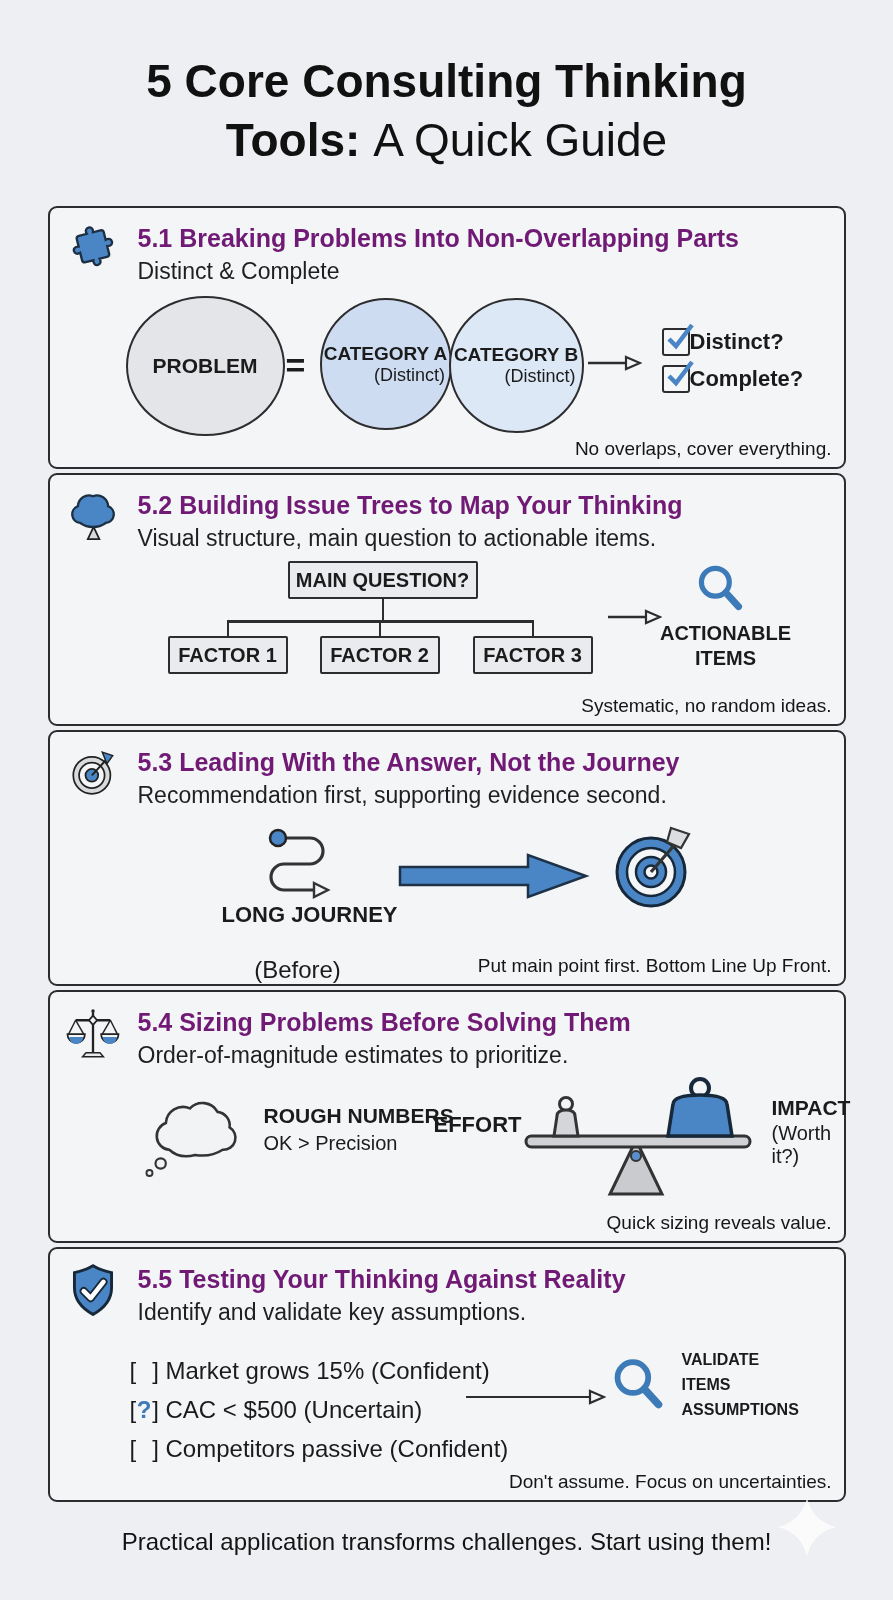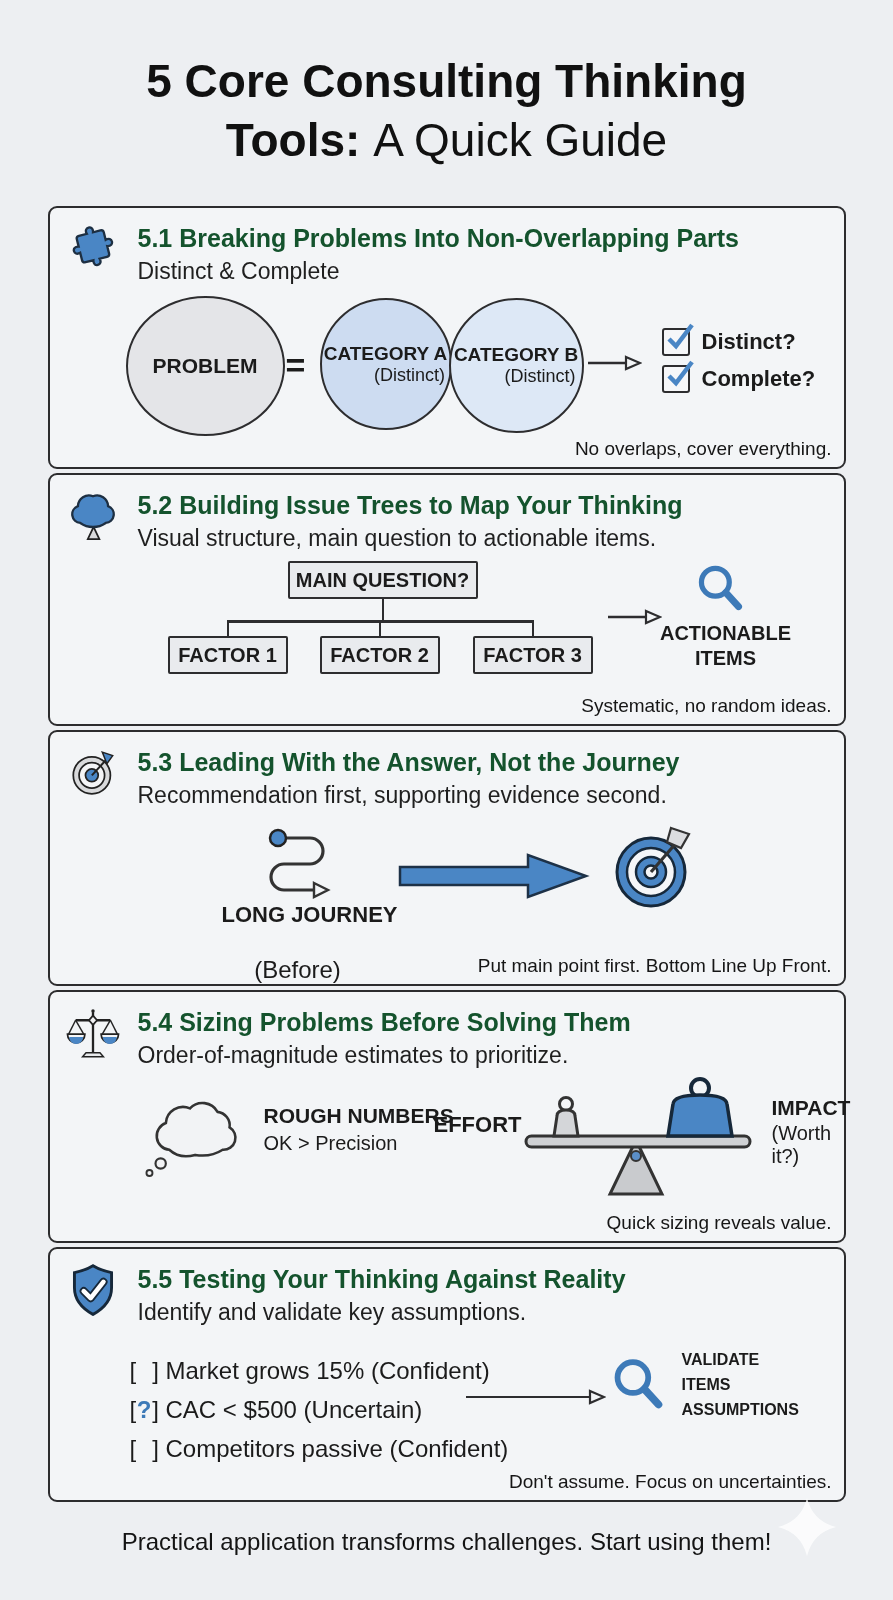--- a/index.html
+++ b/index.html
@@ -16,36 +16,36 @@
   .panel{width:798px;margin:36px auto 0;}
   .section{
     position:relative;background:#f3f5f7;
     border:2px solid #2c2c2e;border-radius:9px;
     margin-bottom:4px;box-sizing:border-box;
   }
   .s1{height:263px}.s2{height:253px}.s3{height:256px}.s4{height:253px}.s5{height:255px}
 
   .sec-icon{position:absolute;left:14px;top:12px;width:58px;height:58px;}
   .sec-icon svg{width:100%;height:100%;}
-  .sec-title{position:absolute;left:88px;top:16px;font-size:25px;font-weight:bold;color:#14532d;white-space:nowrap;}
+  .sec-title{position:absolute;left:88px;top:16px;font-size:25px;font-weight:bold;color:#701a75;white-space:nowrap;}
   .sec-sub{position:absolute;left:88px;top:50px;font-size:23px;color:#1f1f1f;white-space:nowrap;}
   .note{position:absolute;right:12px;bottom:7px;font-size:19px;color:#161616;}
 
   
   .circle{position:absolute;border:2.5px solid #2d2d2f;border-radius:50%;
     display:flex;flex-direction:column;align-items:center;justify-content:center;text-align:center;}
   .c-problem{left:76px;top:88px;width:155px;height:136px;background:#e4e5e8;}
   .c-problem .nm{font-size:21px;font-weight:bold;}
   .c-a{left:270px;top:90px;width:128px;height:128px;background:#cddcf1;}
   .c-b{left:399px;top:90px;width:131px;height:131px;background:#dde8f6;}
   .c-a .nm,.c-b .nm{font-size:19px;font-weight:bold;text-align:center;}
   .c-a .ql,.c-b .ql{font-size:18px;margin-left:48px;}
   .equals{position:absolute;left:236px;top:138px;font-size:34px;font-weight:bold;}
   .arrow-s1{position:absolute;left:538px;top:146px;}
-  .chk-row{position:absolute;display:flex;align-items:center;gap:12px;}
+  .chk-row{position:absolute;display:flex;align-items:center;}
   .chk1{left:612px;top:120px;}
   .chk2{left:612px;top:157px;}
   .checkbox{position:relative;width:24px;height:24px;border:2.5px solid #2d2d2f;border-radius:3px;background:#f6f7f9;}
   .checkbox svg{position:absolute;left:1px;top:-6px;width:30px;height:28px;overflow:visible;}
   .chk-label{font-size:22px;font-weight:bold;}
 
   
   .tbox{position:absolute;box-sizing:border-box;border:2px solid #2d2d2f;background:#e9ebee;border-radius:2px;
     display:flex;align-items:center;justify-content:center;font-size:20px;font-weight:bold;}
   .t-root{left:238px;top:86px;width:190px;height:38px;}

